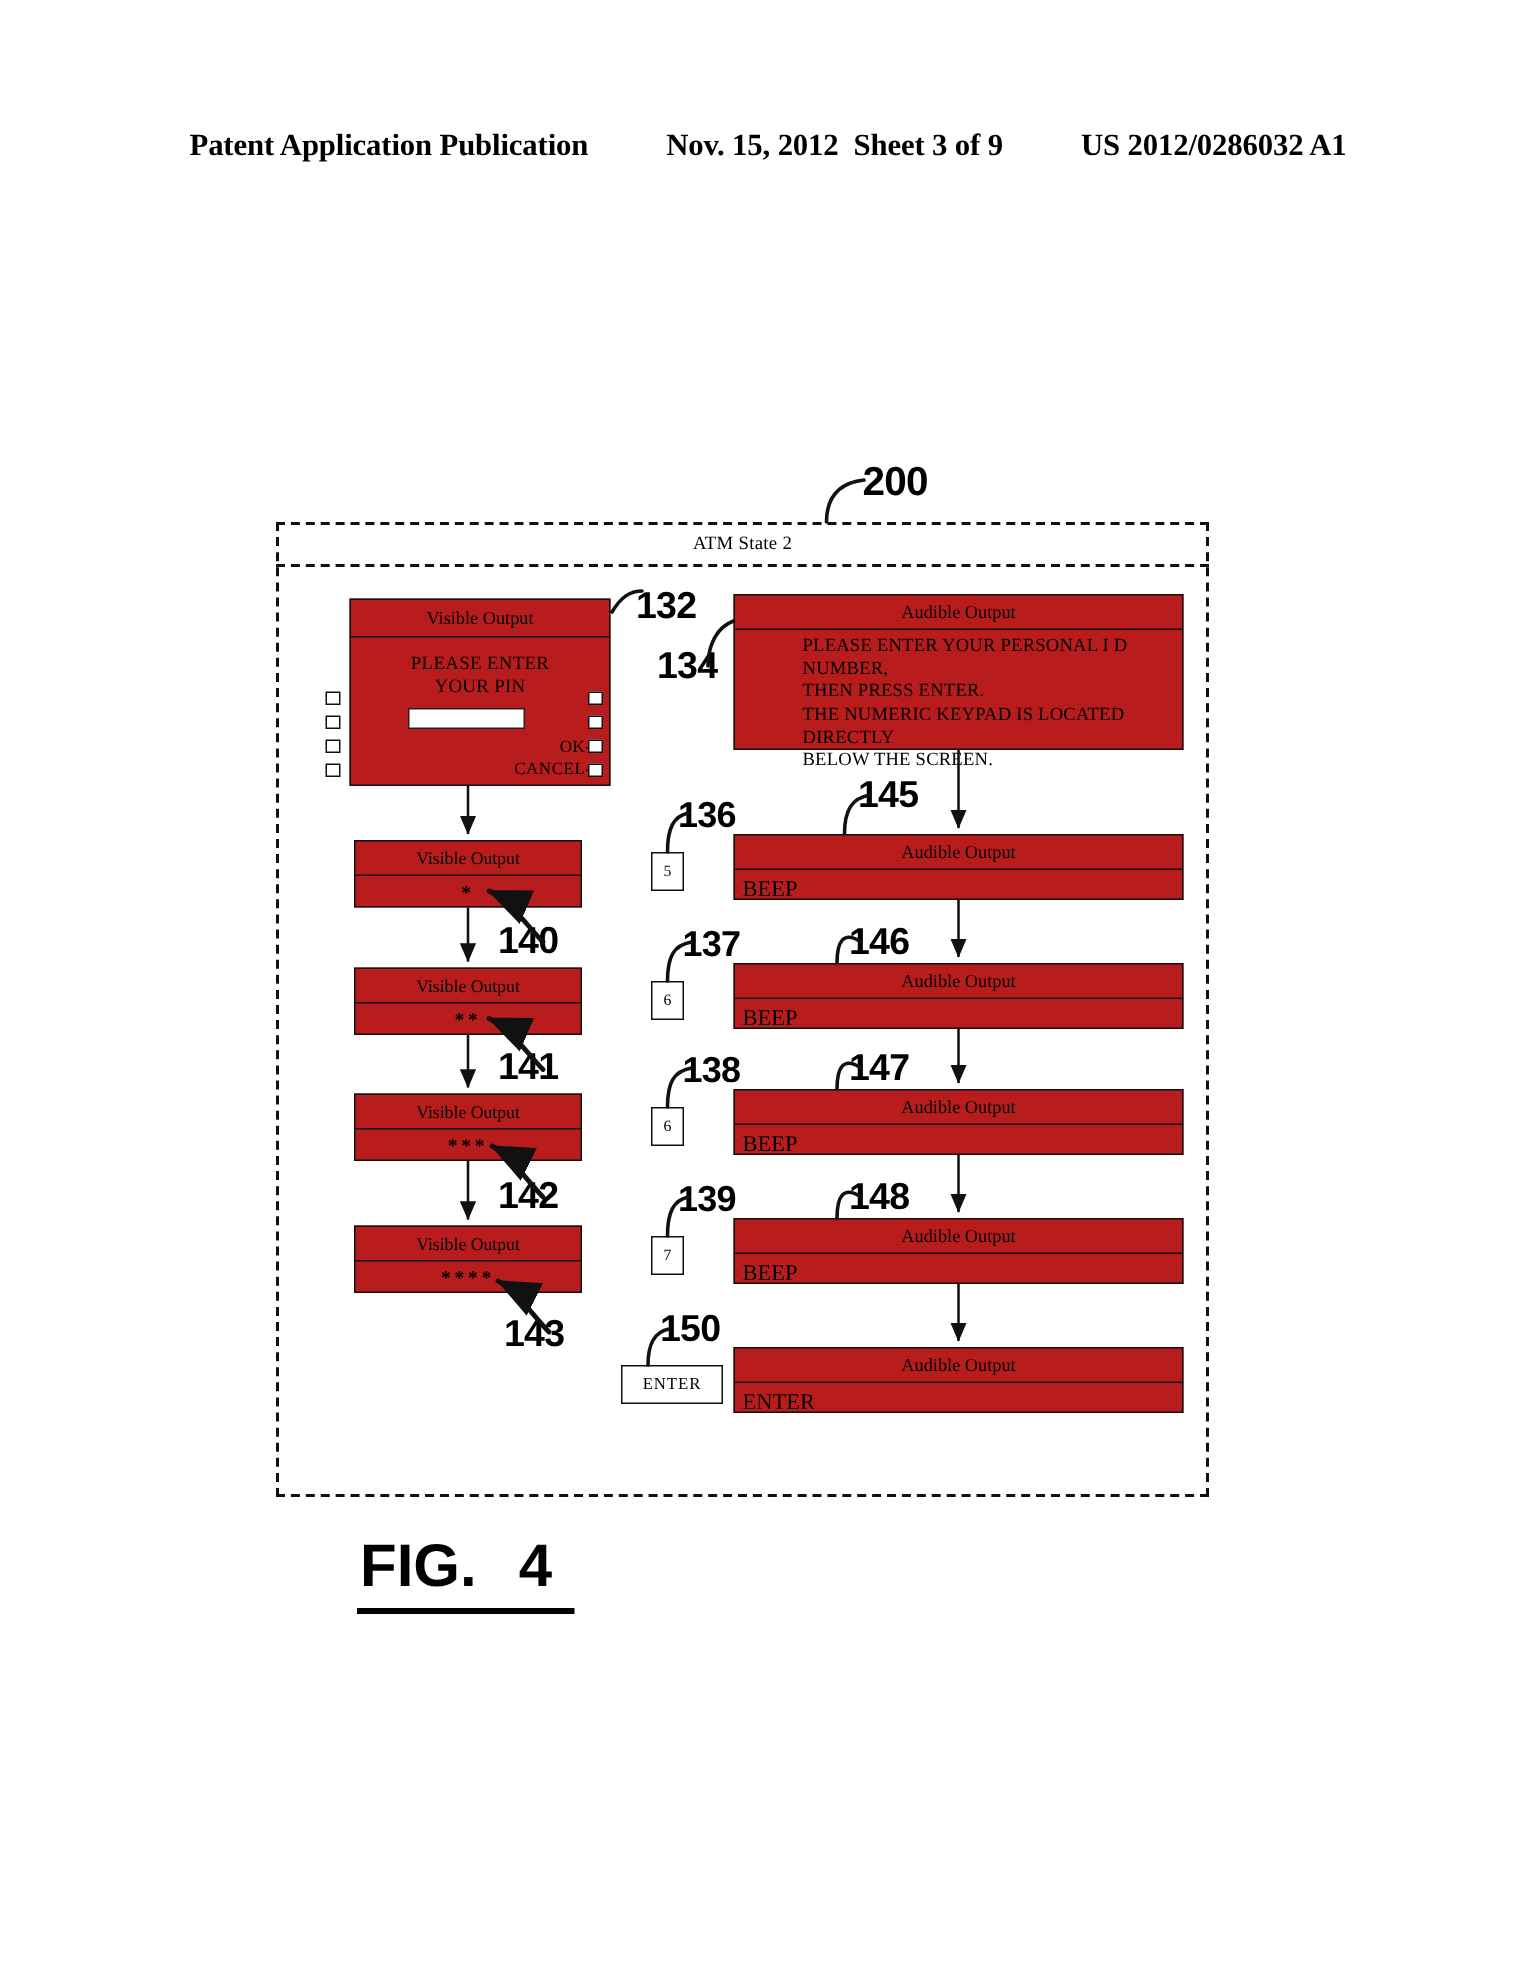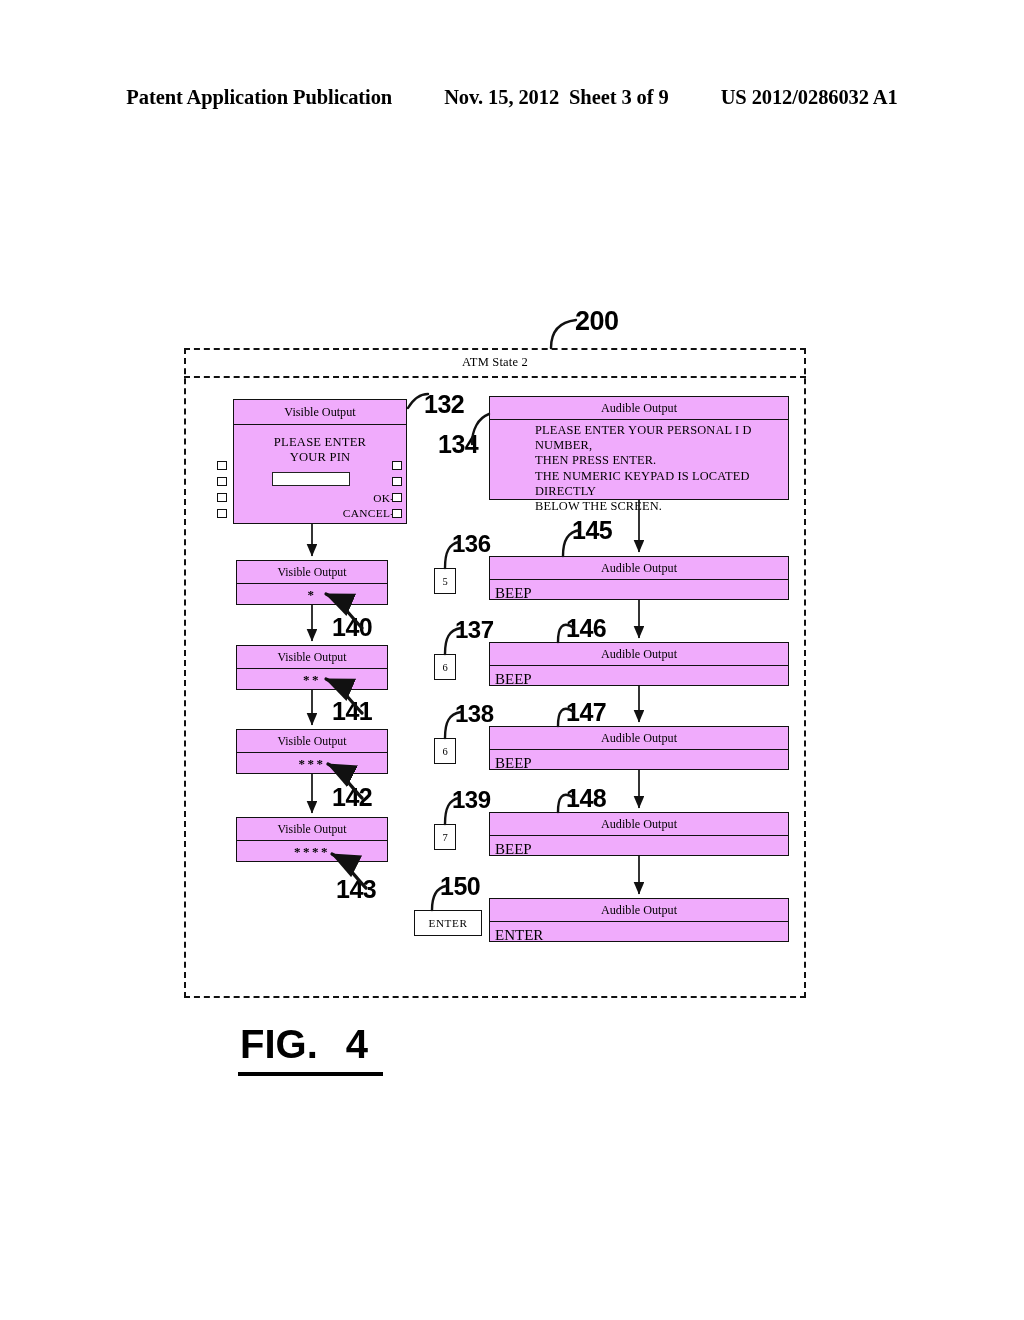--- a/index.html
+++ b/index.html
@@ -38,21 +38,21 @@
     border-bottom:2.2px dashed #111;
     box-sizing:border-box;
     display:flex;align-items:center;justify-content:center;
   }
   .state-title{
     font-size:12.5px;font-family:"Liberation Serif", serif;
     letter-spacing:.2px;
   }
 
   
-  .panel{position:absolute;border:1.6px solid #111;box-sizing:border-box;background:#f0abfc;}
+  .panel{position:absolute;border:1.6px solid #111;box-sizing:border-box;background:#b91c1c;}
   .panel-hd{
     border-bottom:1.6px solid #111;
     display:flex;align-items:center;justify-content:center;
     font-size:12.2px;height:23px;font-family:"Liberation Serif", serif;
   }
   .panel-bd{font-size:12.2px;}
 
   
   #atm-screen{left:233px;top:399px;width:174px;height:125px;}
   #atm-screen .panel-hd{height:24px;}

